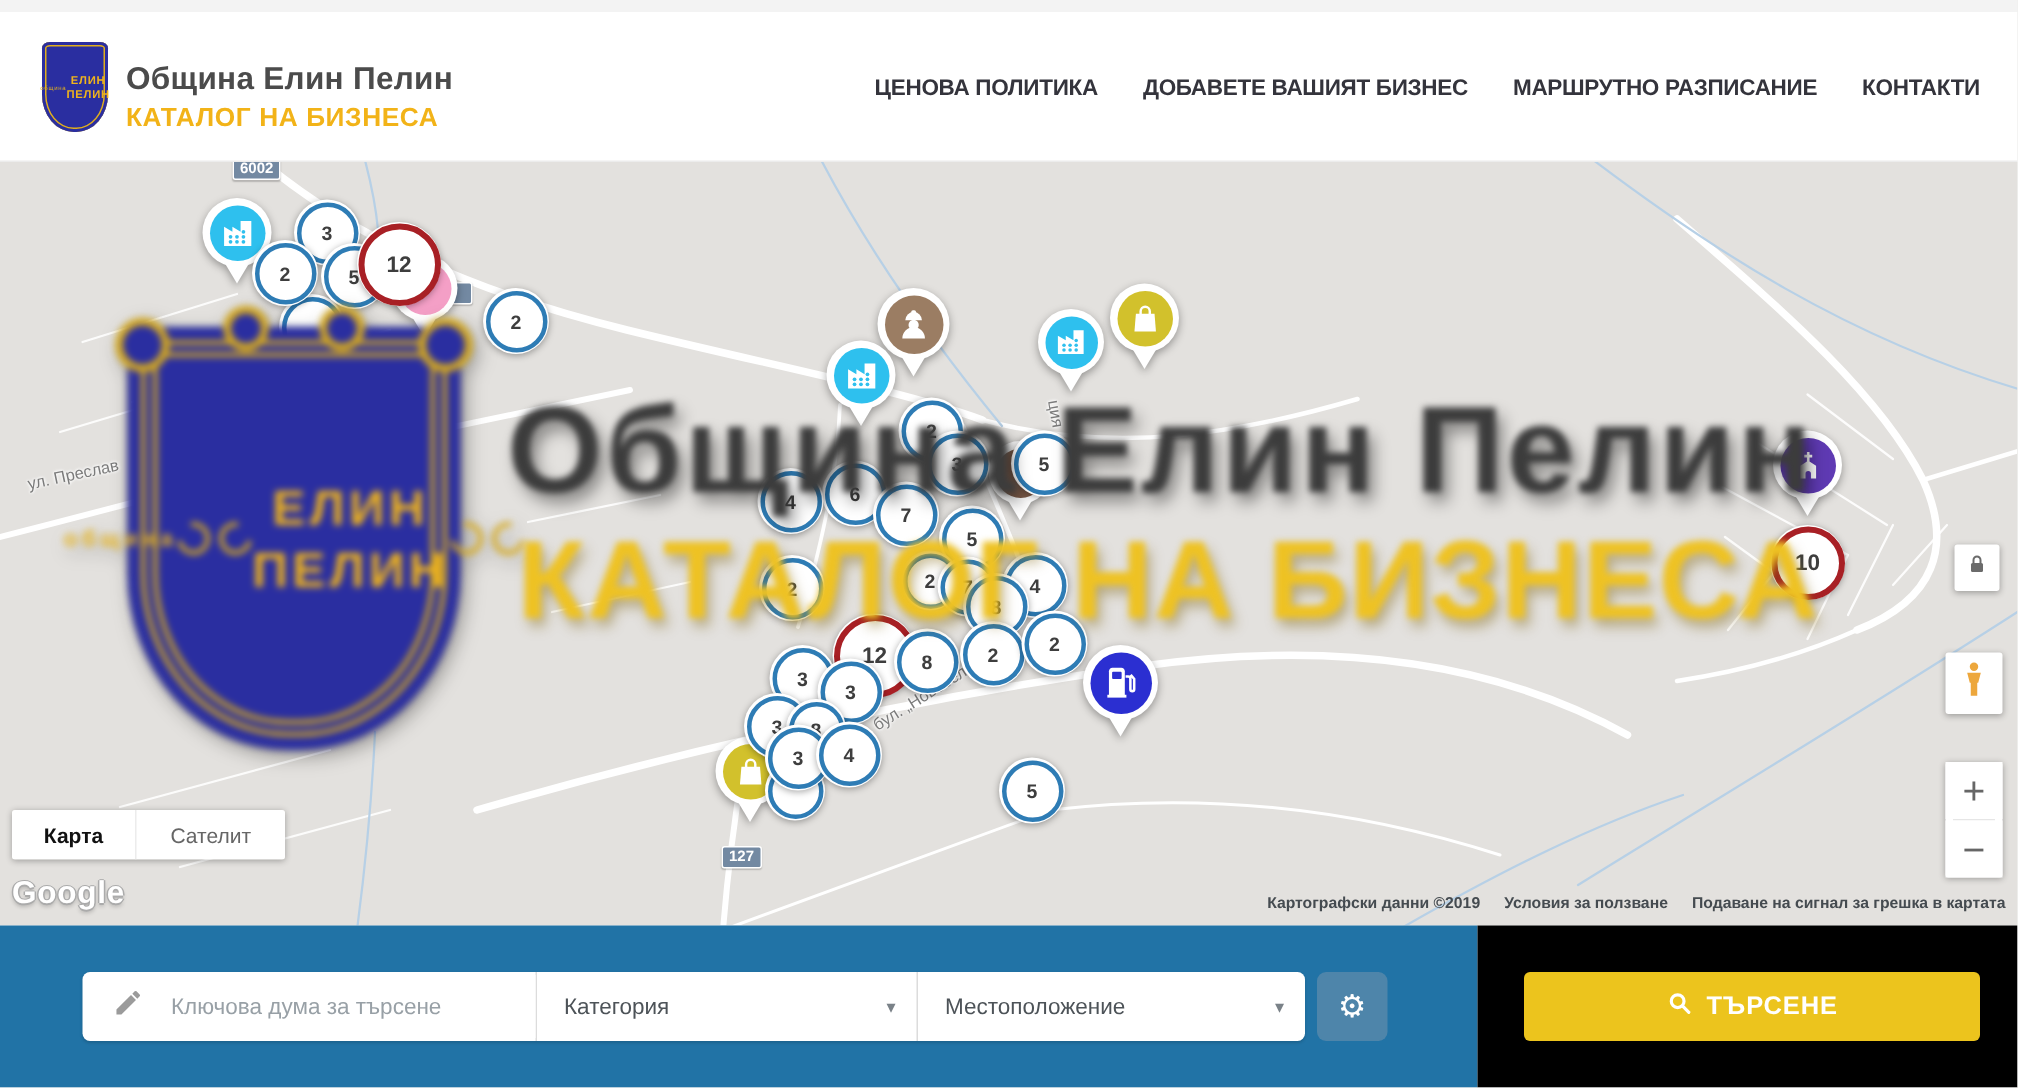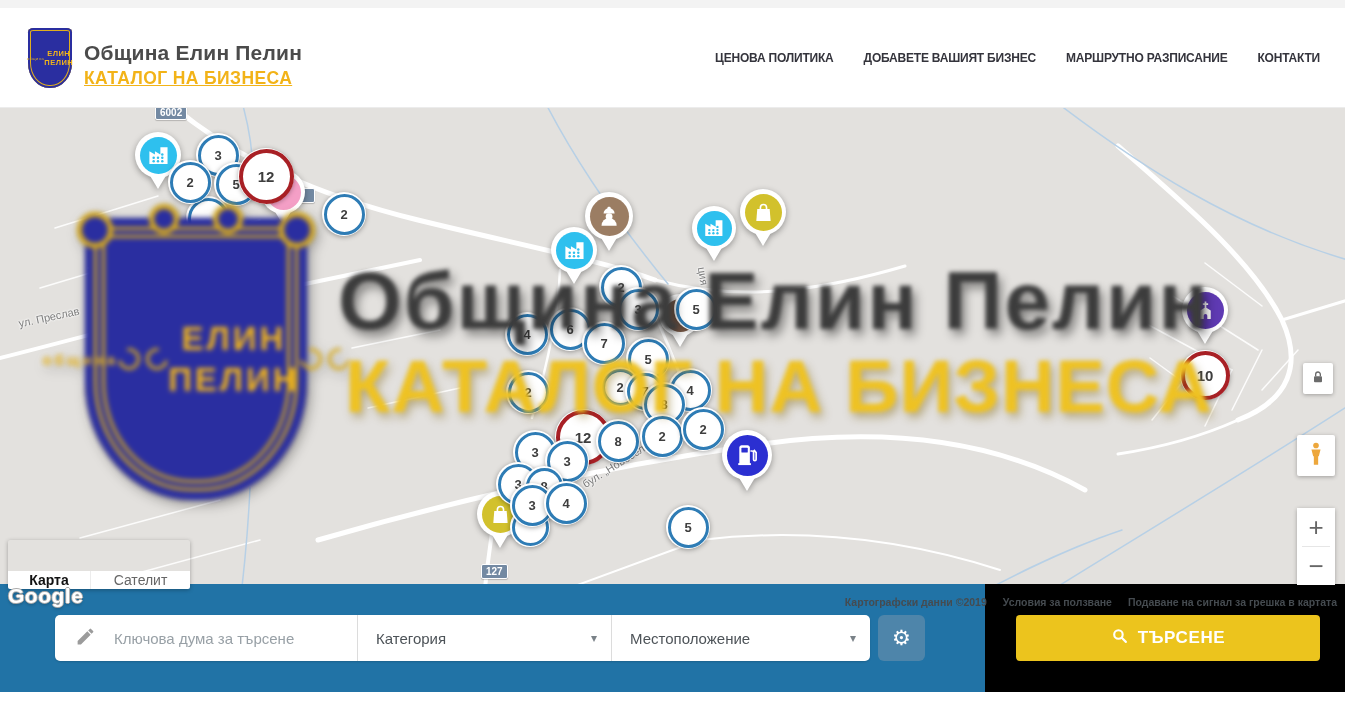--- a/index.html
+++ b/index.html
@@ -7,23 +7,23 @@
     width:1345px;height:725px;overflow:hidden;position:relative;
     font-family:"Liberation Sans",sans-serif;background:#fff;
   }
   
   .top-strip{height:8px;background:#f3f3f3;}
   
   .header{height:100px;background:#fff;position:relative;border-bottom:1px solid #ececec;box-sizing:border-box;}
   .brand{position:absolute;left:28px;top:20px;display:flex;align-items:flex-start;cursor:pointer;}
   .brand-text{margin-left:12px;padding-top:13px;}
   .brand-title{font-size:21px;font-weight:bold;color:#4b4b4b;letter-spacing:.2px;}
-  .brand-subtitle{font-size:17.5px;font-weight:bold;color:#f2b318;letter-spacing:.4px;margin-top:3px;text-decoration:underline;}
+  .brand-subtitle{font-size:17.5px;font-weight:bold;color:#f2b318;letter-spacing:.4px;margin-top:3px;}
   .nav{position:absolute;right:25px;top:0;height:100px;display:flex;align-items:center;gap:30px;}
-  .nav-item{font-size:12px;font-weight:bold;color:#34343c;letter-spacing:-.2px;cursor:pointer;white-space:nowrap;}
+  .nav-item{font-size:15px;font-weight:bold;color:#34343c;letter-spacing:-.2px;cursor:pointer;white-space:nowrap;}
   
   .shield{position:relative;background:#2a2ea0;display:flex;flex-direction:row;align-items:center;
     border-radius:12% 12% 48% 48% / 7% 7% 42% 42%;}
   .shield.mini{width:44px;height:60px;box-shadow:inset 0 0 0 2px #2a2ea0, inset 0 0 0 3px #dfae1e;justify-content:center;}
   .shield.mini .sh-top{font-size:4px;color:#dfae1e;letter-spacing:.5px;}
   .shield.mini .sh-main{font-size:7.5px;font-weight:bold;color:#f0b41c;letter-spacing:.5px;line-height:1.25;text-align:center;}
   .shield.big{width:222px;height:282px;box-shadow:inset 0 0 0 9px #2a2ea0, inset 0 0 0 12px #d8ab1c,
       inset 0 0 0 17px #2a2ea0, inset 0 0 0 20px #d8ab1c;justify-content:center;}
   .shield.big .sh-top{font-size:15px;color:#e8b51e;letter-spacing:3px;font-weight:bold;}
   .shield.big .sh-main{font-size:33px;font-weight:bold;color:#f0b41c;letter-spacing:3px;line-height:1.25;text-align:center;margin:6px 0;}
@@ -55,36 +55,36 @@
   .cluster.red .cluster-ring{border:4px solid #a82025;font-size:15px;}
   
   .watermark{position:absolute;left:0;top:0;width:100%;height:100%;z-index:20;pointer-events:none;}
   .wm-shield{position:absolute;left:85px;top:110px;filter:blur(2.5px) drop-shadow(3px 4px 6px rgba(0,0,0,.35));}
   .wm-title{position:absolute;left:338px;top:146px;font-size:82px;font-weight:bold;color:#3c3c3c;letter-spacing:2px;
     white-space:nowrap;filter:blur(2px);text-shadow:4px 6px 10px rgba(0,0,0,.45);}
   .wm-subtitle{position:absolute;left:345px;top:236px;font-size:74px;font-weight:bold;color:#eec223;letter-spacing:1px;
     white-space:nowrap;filter:blur(2px);text-shadow:3px 5px 8px rgba(120,90,0,.45);}
   
   .maptype{position:absolute;left:8px;top:432px;z-index:30;display:flex;box-shadow:0 1px 4px rgba(0,0,0,.3);border-radius:2px;overflow:hidden;}
-  .maptype button{border:none;background:#fff;height:18px;font-family:"Liberation Sans",sans-serif;font-size:14px;cursor:pointer;margin-top:31px;}
+  .maptype button{border:none;background:#fff;height:33px;font-family:"Liberation Sans",sans-serif;font-size:14px;cursor:pointer;}
   .maptype .mt-map{width:82px;font-weight:bold;color:#111;}
   .maptype .mt-sat{width:100px;color:#666;border-left:1px solid #ececec;}
   .google-logo{position:absolute;left:8px;top:476px;z-index:30;font-size:21px;font-weight:bold;color:#fff;letter-spacing:.5px;cursor:pointer;
     text-shadow:0 1px 0 #ababab,1px 0 0 #ababab,-1px 0 0 #ababab,0 -1px 0 #ababab,0 2px 3px rgba(0,0,0,.25);}
   .attribution{position:absolute;right:8px;top:488px;z-index:30;display:flex;gap:16px;font-size:10.5px;color:#454b50;}
   .attribution span{white-space:nowrap;font-weight:bold;}
   .attribution .attr-link{cursor:pointer;}
   .ctrl{position:absolute;background:#fff;z-index:30;box-shadow:0 1px 4px rgba(0,0,0,.3);border-radius:2px;cursor:pointer;}
   .ctrl-lock{left:1303px;top:255px;width:30px;height:31px;display:flex;align-items:center;justify-content:center;}
   .ctrl-peg{left:1297px;top:327px;width:38px;height:41px;display:flex;align-items:center;justify-content:center;}
   .ctrl-zoom{left:1297px;top:400px;width:38px;height:77px;display:flex;flex-direction:column;}
   .zoom-btn{flex:1;border:none;background:#fff;font-size:26px;color:#666;cursor:pointer;line-height:1;font-family:"Liberation Sans",sans-serif;}
   .zoom-divider{height:1px;background:#e6e6e6;margin:0 5px;}
   
-  .search-bar{position:absolute;left:0;top:584px;width:1345px;height:108px;}
+  .search-bar{position:absolute;left:0;top:617px;width:1345px;height:108px;}
   .search-left{position:absolute;left:0;top:0;width:985px;height:108px;background:#2173a6;}
   .search-right{position:absolute;left:985px;top:0;width:360px;height:108px;background:#000000;}
   .input-group{position:absolute;left:55px;top:31px;width:815px;height:46px;background:#fff;border-radius:5px;
     display:flex;align-items:stretch;box-shadow:0 1px 2px rgba(0,0,0,.15);}
   .ig-section{display:flex;align-items:center;box-sizing:border-box;}
   .ig-keyword{width:303px;border-right:1px solid #dcdcdc;padding:0 0 0 20px;}
   .ig-keyword svg{flex:none;}
   .ig-keyword input{border:none;outline:none;flex:1;height:40px;margin-left:16px;font-size:15px;color:#444;
     font-family:"Liberation Sans",sans-serif;min-width:0;}
   .ig-keyword input::placeholder{color:#98a0a6;}

